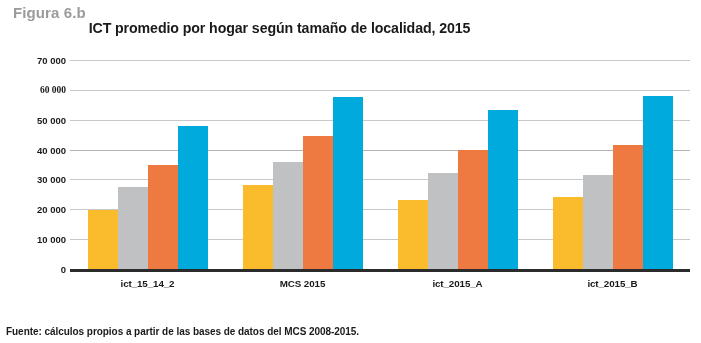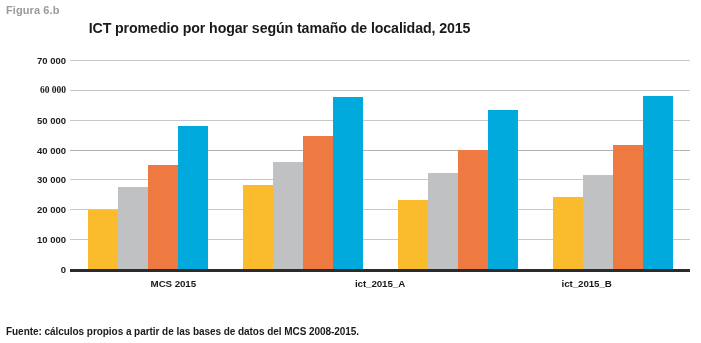--- a/index.html
+++ b/index.html
@@ -5,22 +5,22 @@
   * { box-sizing: border-box; margin: 0; padding: 0; }
   html, body {
     width: 701px; height: 343px;
     background: #ffffff;
     font-family: "Liberation Sans", sans-serif;
     overflow: hidden;
   }
   #root { position: relative; width: 701px; height: 343px; }
 
   .fig-label {
-    position: absolute; left: 6px; top: 4px;
-    font-size: 11px; font-weight: bold; color: #9b9b9b;
+    position: absolute; left: 13px; top: 4px;
+    font-size: 15px; font-weight: bold; color: #9b9b9b;
     letter-spacing: 0.1px;
   }
 
   .chart-title {
     position: absolute; left: 0; top: 20px; width: 559px;
     text-align: center;
     font-size: 14.2px; font-weight: bold; color: #1a1a1a;
     letter-spacing: -0.1px;
   }
 
@@ -141,20 +141,21 @@
       </div>
       <div class="group">
         <div class="bar" title="&lt; 2 500: 24000" style="height: 71.6571px; background: rgb(250, 187, 44);"></div>
         <div class="bar" title="2 500 - 14 999: 31600" style="height: 94.3486px; background: rgb(191, 193, 195);"></div>
         <div class="bar" title="15 000 - 99 999: 41500" style="height: 123.907px; background: rgb(238, 122, 65);"></div>
         <div class="bar" title="100 000 +: 57800" style="height: 172.574px; background: rgb(0, 170, 220);"></div>
       </div>
     </div>
 
   <div class="xlabels">
+      <div class="xlabel">ict_15_14_2</div>
       <div class="xlabel">MCS 2015</div>
       <div class="xlabel">ict_2015_A</div>
       <div class="xlabel">ict_2015_B</div>
     </div>
 
 
   <div class="source">Fuente: cálculos propios a partir de las bases de datos del MCS 2008-2015.</div>
 
 </div>
 

